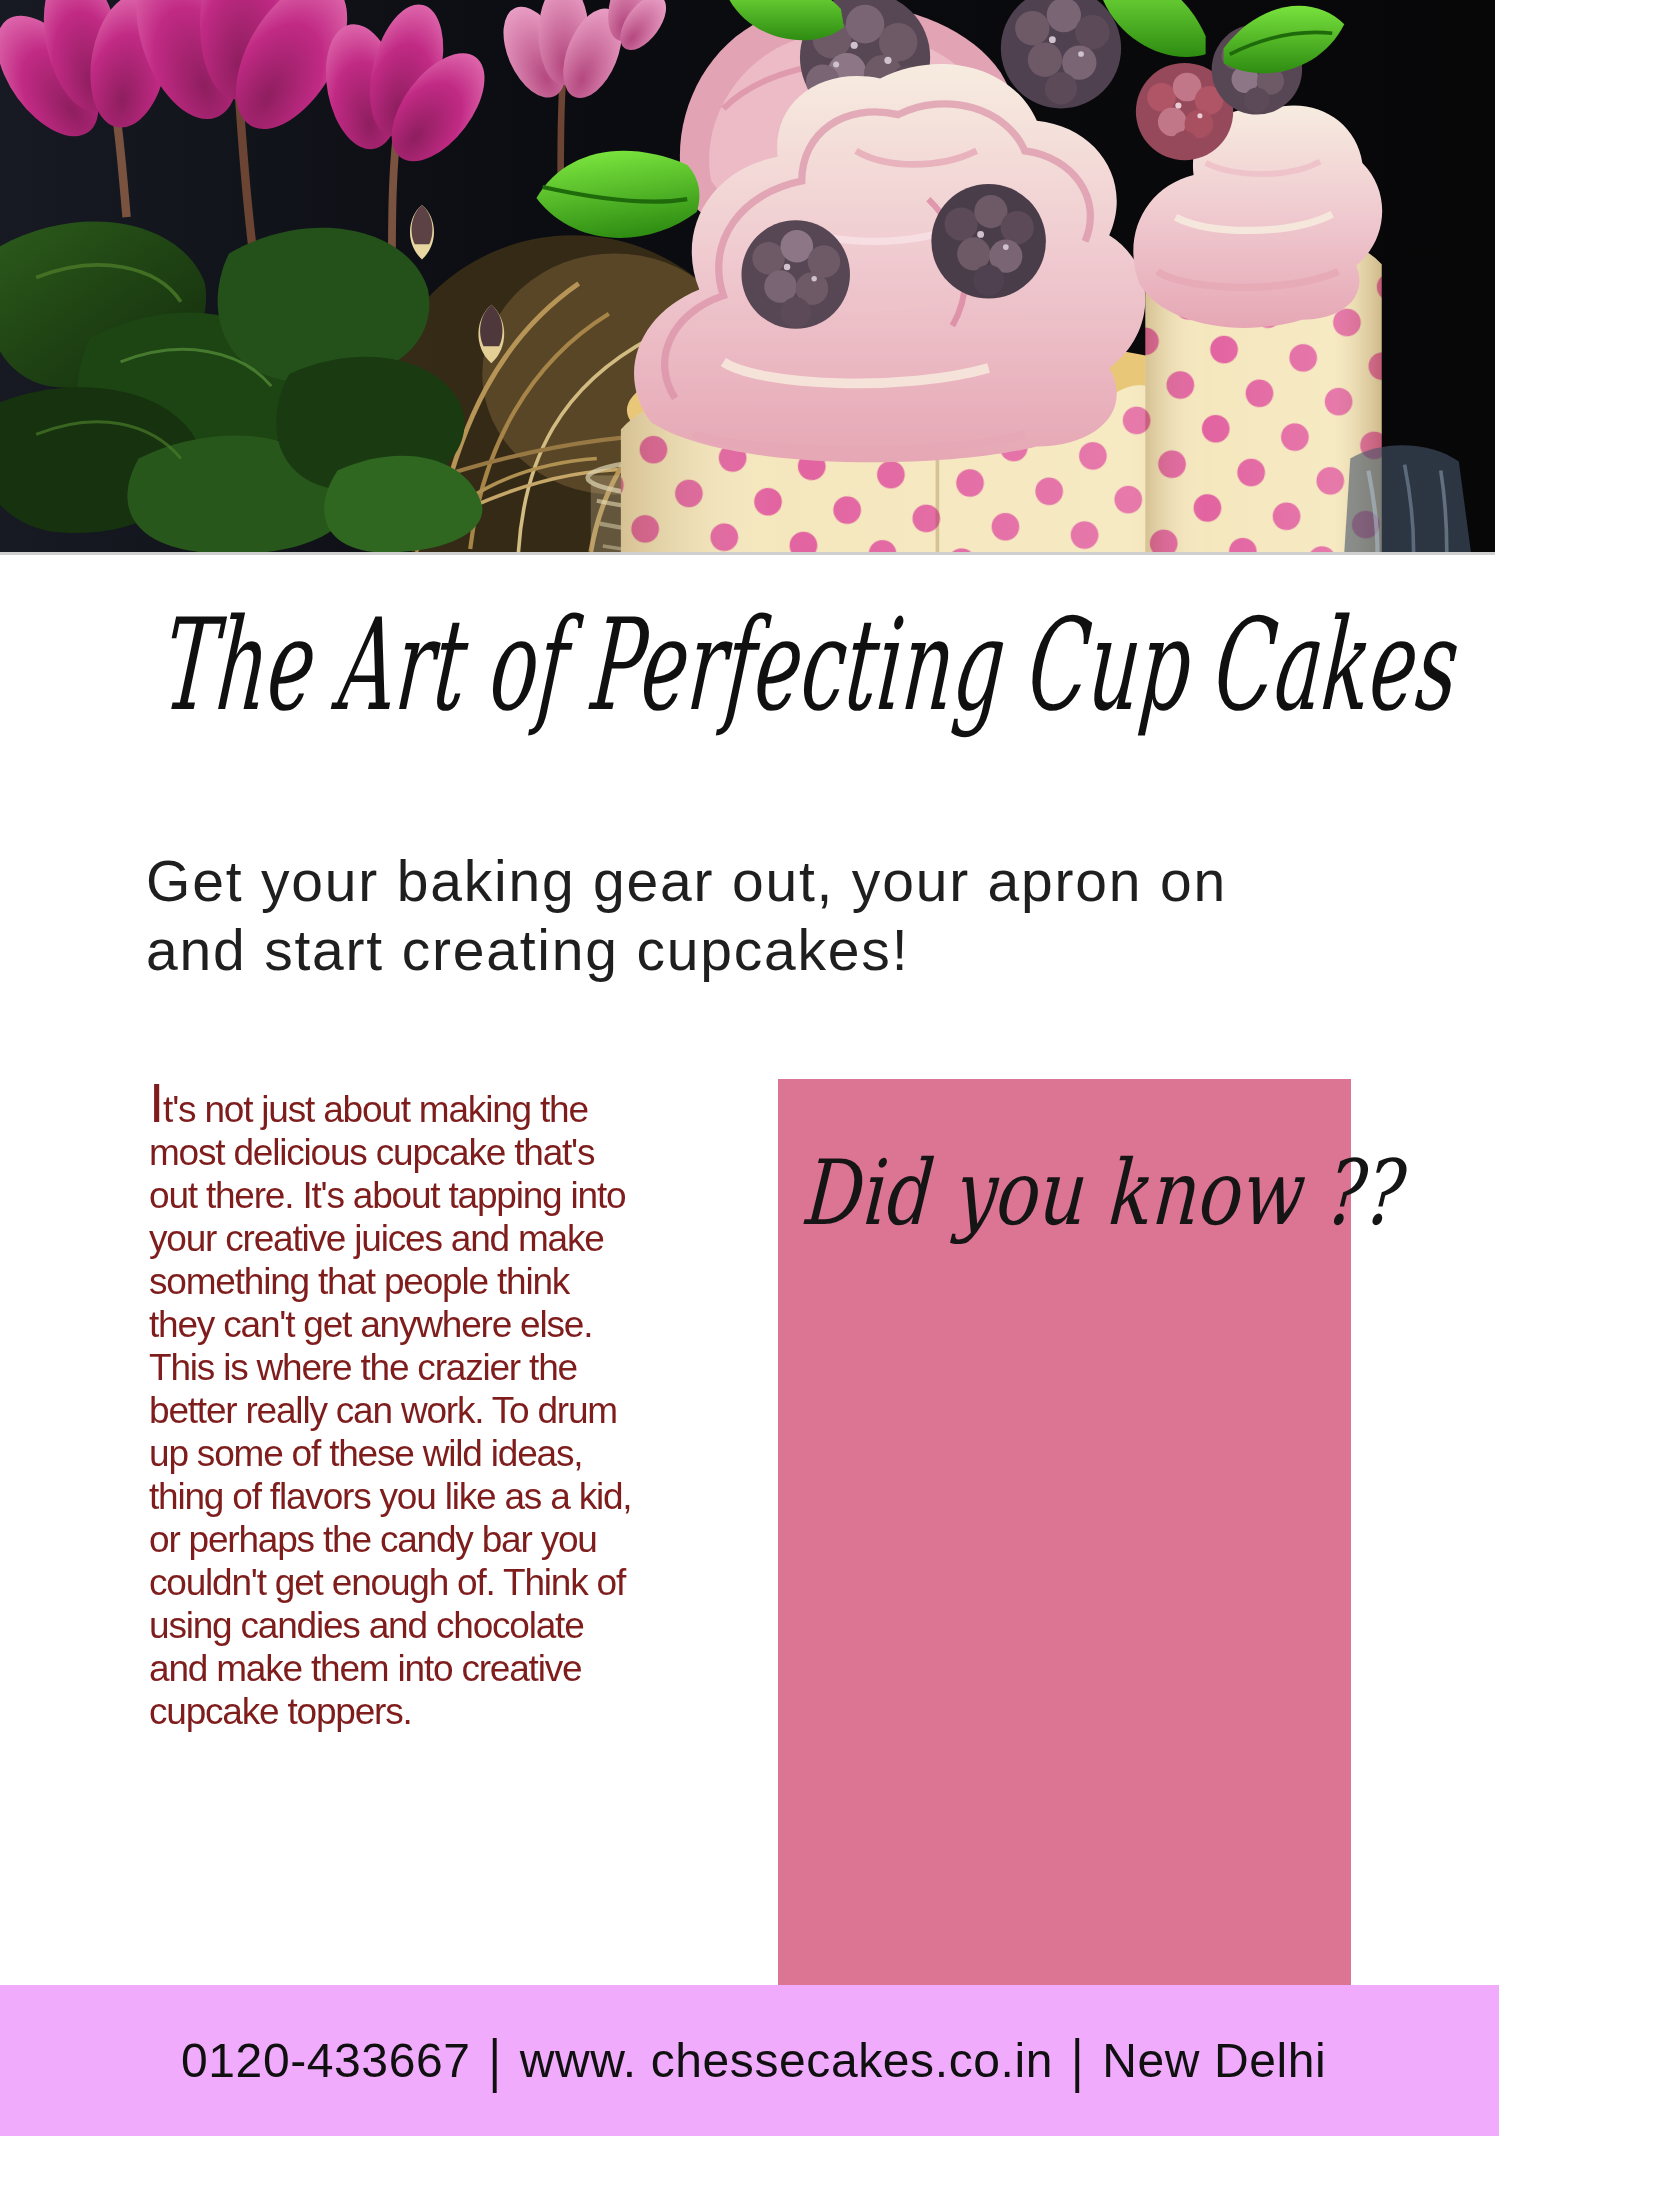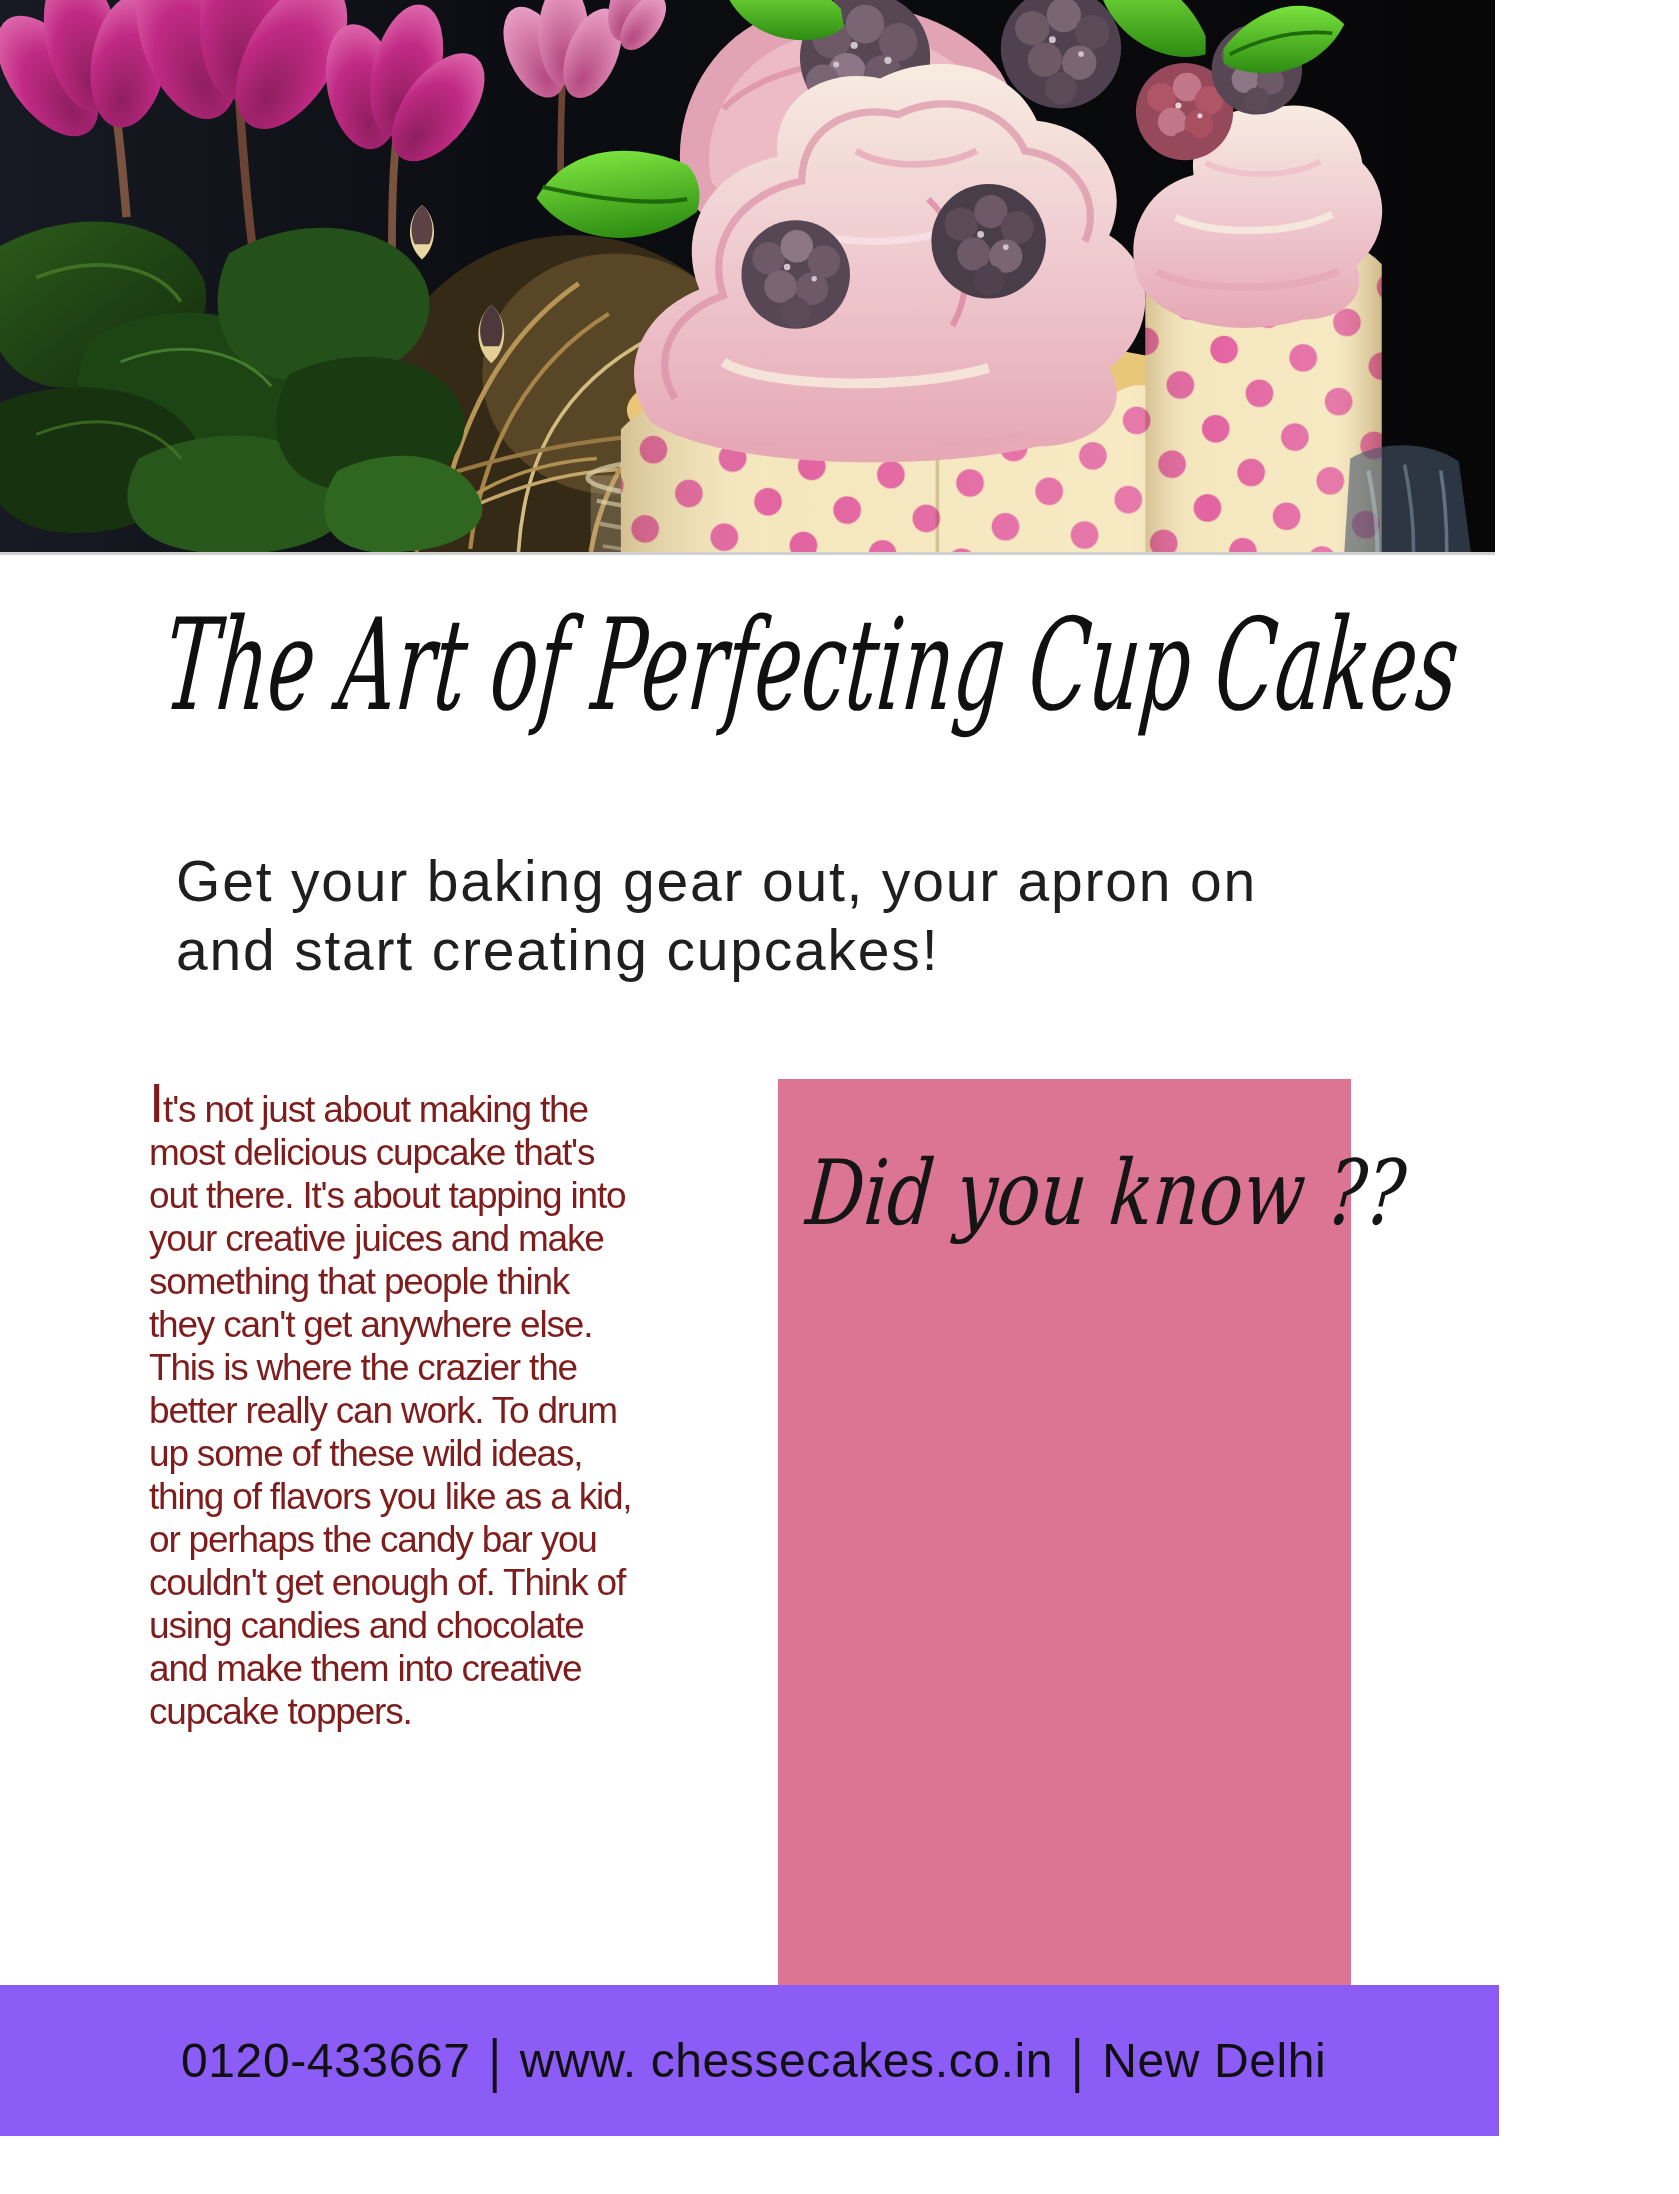--- a/index.html
+++ b/index.html
@@ -17,21 +17,21 @@
   .title{
     position:absolute;left:172px;top:592px;
     font-family:"DejaVu Serif",serif;font-style:italic;font-weight:400;
     font-size:127px;line-height:147px;color:#101010;white-space:nowrap;
     transform:scaleX(0.62) skewX(-8deg);transform-origin:left top;
   }
   
   .subtitle{
     position:absolute;left:146px;top:847px;
     font-size:57px;line-height:69px;letter-spacing:1.8px;color:#1f1f1f;
-    white-space:pre-line;font-weight:400;margin-left:30px;
+    white-space:pre-line;font-weight:400;
   }
   
   .article{
     position:absolute;left:149px;top:1088px;width:609px;
     font-size:37px;line-height:43px;letter-spacing:-1.2px;color:#7f1d1d;
     white-space:pre-line;
   }
   .drop-cap{font-size:55px;line-height:0;}
   
   .panel{
@@ -46,21 +46,21 @@
   }
   .panel-text{
     position:absolute;left:49px;top:252px;width:500px;
     font-size:31px;line-height:44px;letter-spacing:1.8px;color:#1c1c1c;
     white-space:pre-line;
   }
   .hostess{color:#ffffff;}
   
   .footer-bar{
     position:absolute;left:0;top:1985px;width:1499px;height:151px;
-    background:#8b5cf6;
+    background:#f0abfc;
   }
   .footer-text{
     position:absolute;left:181px;top:0;height:151px;line-height:151px;
     font-size:48px;color:#101010;white-space:nowrap;letter-spacing:0.6px;
   }
   .footer-text .sep{display:inline-block;margin:0 18px;transform:scaleY(1.25);transform-origin:center;}
 </style>
 </head>
 <body>
 

